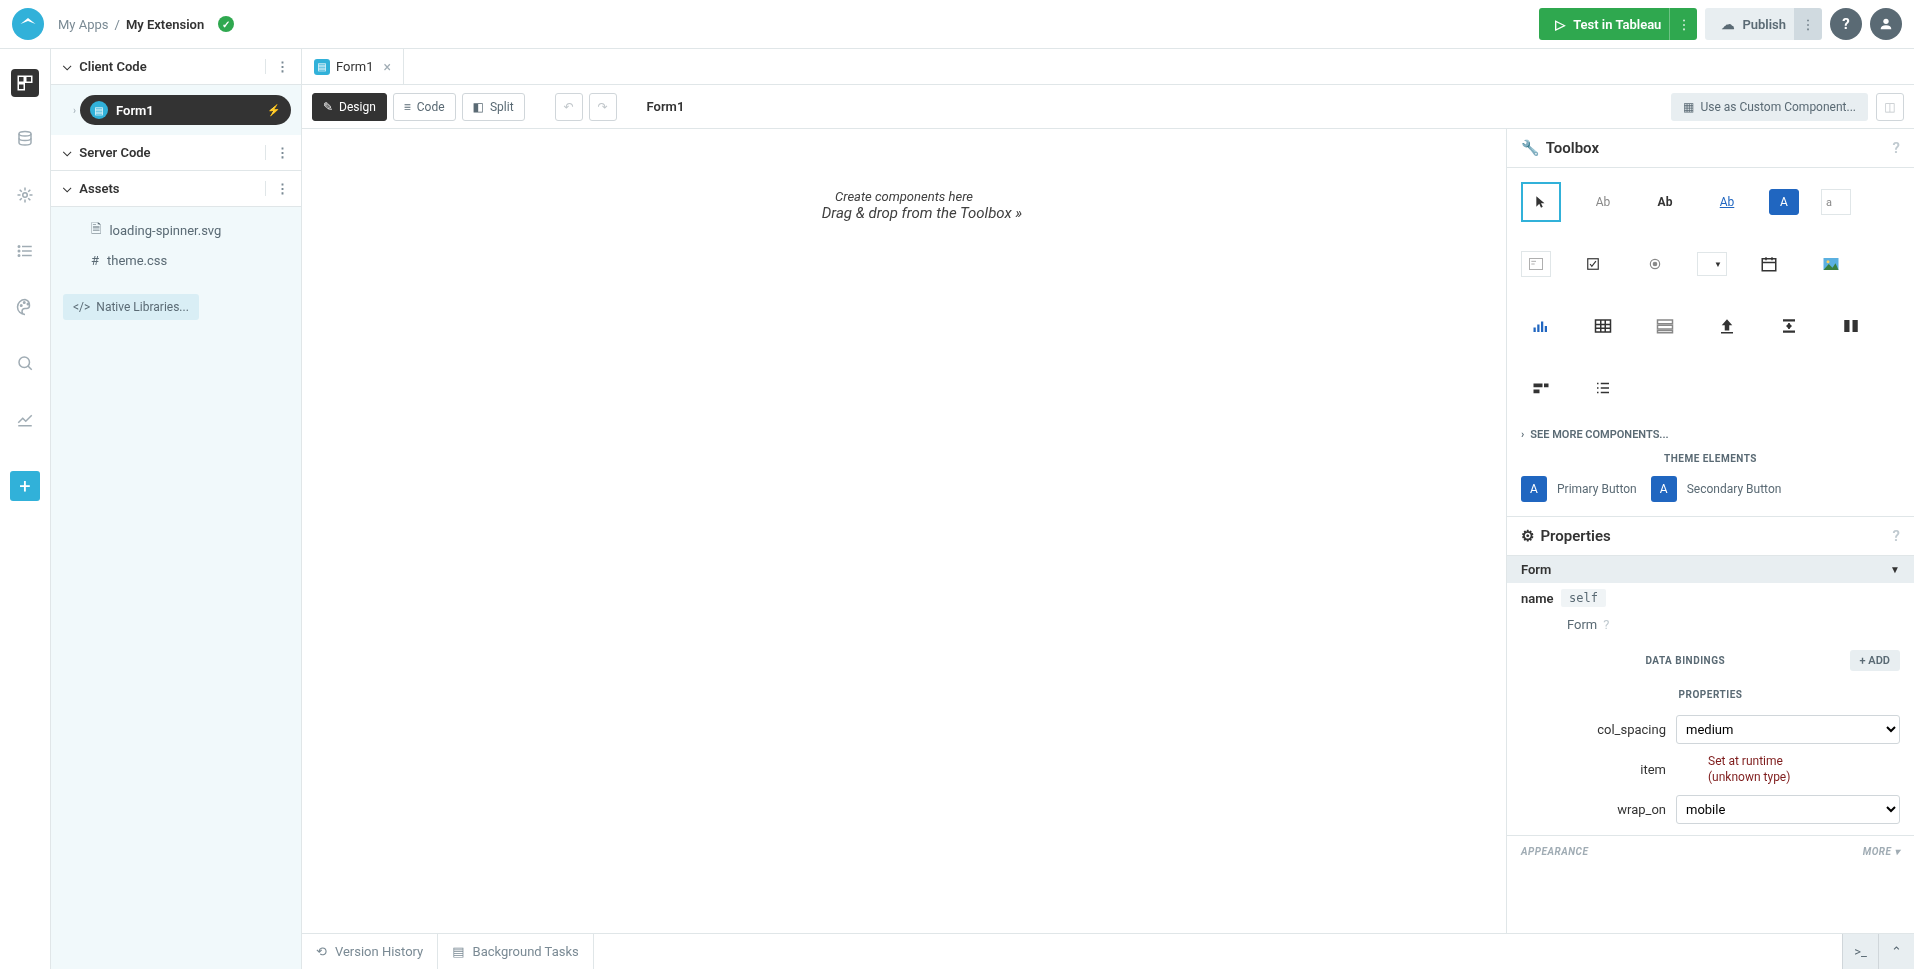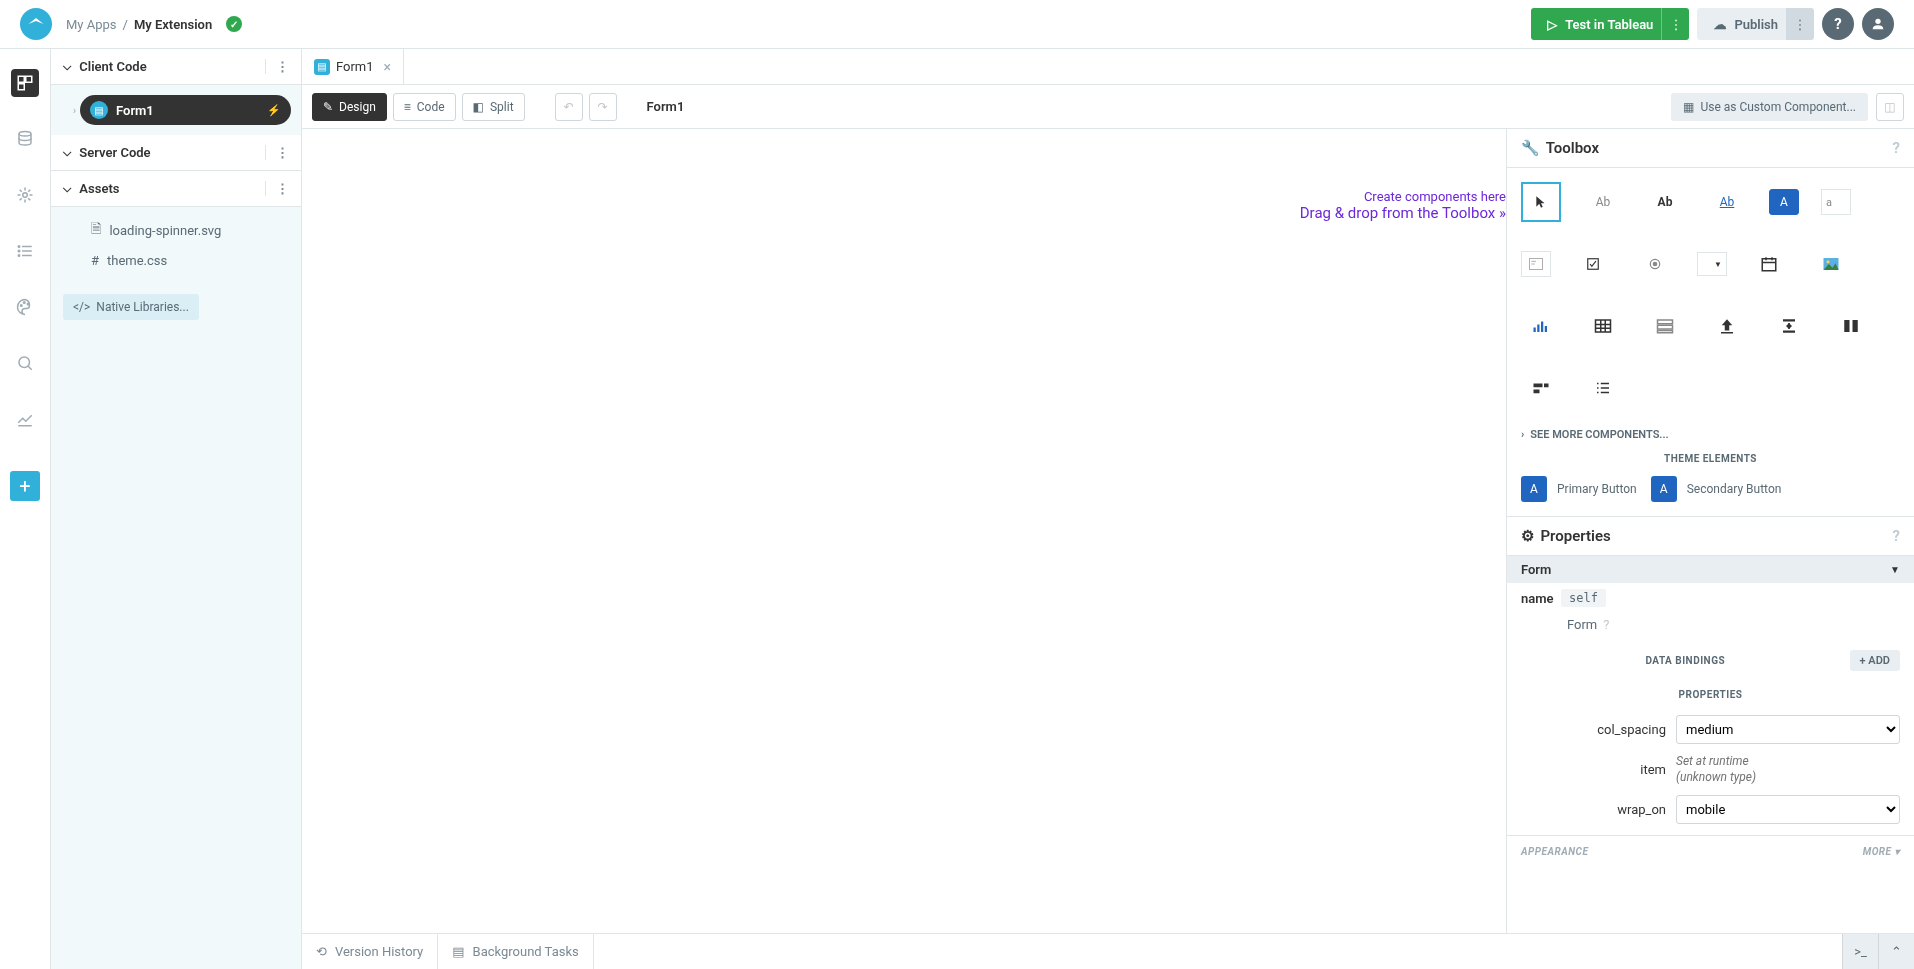--- a/index.html
+++ b/index.html
@@ -1,20 +1,20 @@
 <!DOCTYPE html>
 <html><head>
   <meta charset="utf-8">
   <style>
     * { margin: 0; padding: 0; box-sizing: border-box; font-family: -apple-system, BlinkMacSystemFont, "Segoe UI", Roboto, sans-serif; }
     body { background: #fff; color: #333; font-size: 13px; overflow: hidden; }
     .app { display: flex; flex-direction: column; height: 969px; width: 1914px; position: relative; }
     
     
-    .topbar { height: 49px; display: flex; align-items: center; padding: 0 20px; border-bottom: 1px solid #e0e6e8; }
+    .topbar { height: 49px; display: flex; align-items: center; padding: 0 12px; border-bottom: 1px solid #e0e6e8; }
     .logo { width: 32px; height: 32px; border-radius: 50%; background: #31b1d9; display: flex; align-items: center; justify-content: center; margin-right: 14px; }
     .logo svg { fill: #fff; }
     .breadcrumb { display: flex; align-items: center; color: #7a8a94; font-size: 13px; gap: 6px; }
     .breadcrumb .current { color: #333; font-weight: 600; }
     .status-check { width: 16px; height: 16px; background: #2fa84f; border-radius: 50%; display: flex; align-items: center; justify-content: center; margin-left: 8px; color: #fff; font-size: 10px; font-weight: bold; }
     .topbar-right { margin-left: auto; display: flex; align-items: center; gap: 8px; }
     .btn-green { background: #2fa84f; color: #fff; border: none; border-radius: 3px; height: 32px; padding: 0 16px; display: flex; align-items: center; gap: 8px; font-weight: 600; font-size: 13px; cursor: pointer; }
     .btn-green-split { background: #2fa84f; width: 28px; height: 32px; display: flex; align-items: center; justify-content: center; border-radius: 0 3px 3px 0; border-left: 1px solid rgba(255,255,255,0.3); margin-left: -8px; cursor: pointer; color: #fff; }
     .btn-gray { background: #e8eef1; color: #5a6a74; border: none; border-radius: 3px; height: 32px; padding: 0 16px; display: flex; align-items: center; gap: 8px; font-weight: 600; font-size: 13px; cursor: pointer; }
     .btn-gray-split { background: #d0dae0; width: 28px; height: 32px; display: flex; align-items: center; justify-content: center; border-radius: 0 3px 3px 0; margin-left: -8px; cursor: pointer; color: #5a6a74; }
@@ -52,21 +52,21 @@
     .toolbar { height: 44px; display: flex; align-items: center; padding: 0 10px; border-bottom: 1px solid #e0e6e8; gap: 6px; }
     .btn-tb { border: 1px solid #d0d6da; background: #fff; border-radius: 3px; height: 28px; padding: 0 10px; display: flex; align-items: center; gap: 6px; font-size: 12px; color: #5a6a74; cursor: pointer; }
     .btn-tb.dark { background: #333; color: #fff; border-color: #333; }
     .btn-tb-icon { width: 28px; padding: 0; justify-content: center; color: #c0c6ca; }
     .toolbar .title { margin-left: 24px; font-weight: 600; font-size: 13px; }
     .toolbar-right { margin-left: auto; display: flex; gap: 8px; align-items: center; }
     .btn-custom { background: #e8eef1; border: none; border-radius: 3px; height: 28px; padding: 0 12px; font-size: 12px; color: #5a6a74; display: flex; align-items: center; gap: 6px; cursor: pointer; }
     
     .canvas-wrap { flex: 1; display: flex; min-height: 0; }
     .canvas { flex: 1; background: #fff; position: relative; }
-    .canvas-placeholder { text-align: right; color: #6d28d9; margin-top: 60px; }
+    .canvas-placeholder { text-align: center; color: #404040; font-style: italic; margin-top: 60px; }
     .canvas-placeholder .l1 { font-size: 13px; }
     .canvas-placeholder .l2 { font-size: 15px; margin-left: 36px; }
     
     
     .right-panel { width: 408px; border-left: 1px solid #e0e6e8; background: #fff; display: flex; flex-direction: column; overflow-y: auto; }
     .panel-header { display: flex; align-items: center; padding: 10px 14px; font-weight: 600; font-size: 15px; border-bottom: 1px solid #e0e6e8; }
     .panel-header .help { margin-left: auto; color: #c0cad0; }
     .tool-grid { display: flex; flex-wrap: wrap; gap: 22px; padding: 14px; }
     .tool { width: 40px; height: 40px; border: 1px solid #e0e6e8; display: flex; align-items: center; justify-content: center; cursor: pointer; font-size: 12px; color: #333; }
     .tool.noborder { border: none; }
@@ -88,21 +88,21 @@
     .prop-row .label { width: 40px; font-weight: 600; }
     .prop-row .val-box { background: #f0f4f6; padding: 2px 8px; border-radius: 2px; font-family: monospace; font-size: 12px; color: #5a6a74;}
     .form-label-row { padding: 4px 14px 10px 60px; color: #5a6a74; display: flex; align-items: center; gap: 6px; font-size: 13px;}
     .section-title { text-align: center; font-size: 10px; font-weight: 700; color: #5a6a74; padding: 10px 0; letter-spacing: 0.5px;}
     .add-btn { background: #e8eef1; border: none; border-radius: 3px; padding: 4px 10px; font-size: 11px; font-weight: 600; color: #5a6a74; cursor: pointer; }
     .data-bindings-row { display: flex; align-items: center; padding: 8px 14px; }
     .data-bindings-row .title { flex: 1; text-align: center; font-size: 10px; font-weight: 700; color: #5a6a74; letter-spacing: 0.5px; }
     .prop-grid-row { display: flex; align-items: center; padding: 5px 14px; gap: 10px; }
     .prop-grid-row .plabel { width: 145px; text-align: right; font-size: 13px; color: #333; }
     .prop-grid-row select { flex: 1; border: 1px solid #d0d6da; border-radius: 3px; padding: 5px; font-size: 13px; background: #fff; }
-    .prop-grid-row .runtime { flex: 1; color: #737373; font-style: italic; font-size: 12px; line-height: 1.3; }
+    .prop-grid-row .runtime { flex: 1; color: #7f1d1d; font-size: 12px; line-height: 1.3; margin-left: 32px; }
     .appearance-row { display: flex; align-items: center; padding: 10px 14px; border-top: 1px solid #e0e6e8; margin-top: 6px; font-style: italic; }
     .appearance-row .title { font-size: 10px; font-weight: 700; color: #a0acb4; letter-spacing: 0.5px; }
     .appearance-row .more { margin-left: auto; font-size: 10px; font-weight: 700; color: #a0acb4; cursor: pointer; letter-spacing: 0.5px; }
     
     
     .bottom-bar { height: 36px; border-top: 1px solid #e0e6e8; display: flex; align-items: center; position: absolute; bottom: 0; left: 302px; right: 0; background: #fff; }
     .bottom-item { display: flex; align-items: center; gap: 8px; padding: 0 14px; height: 100%; border-right: 1px solid #e0e6e8; color: #7a8a94; font-size: 13px; cursor: pointer; }
     .bottom-right { margin-left: auto; display: flex; height: 100%; }
     .bottom-icon { width: 36px; display: flex; align-items: center; justify-content: center; background: #e8eef1; cursor: pointer; color: #5a6a74; border-left: 1px solid #d0d6da;}
   </style>

